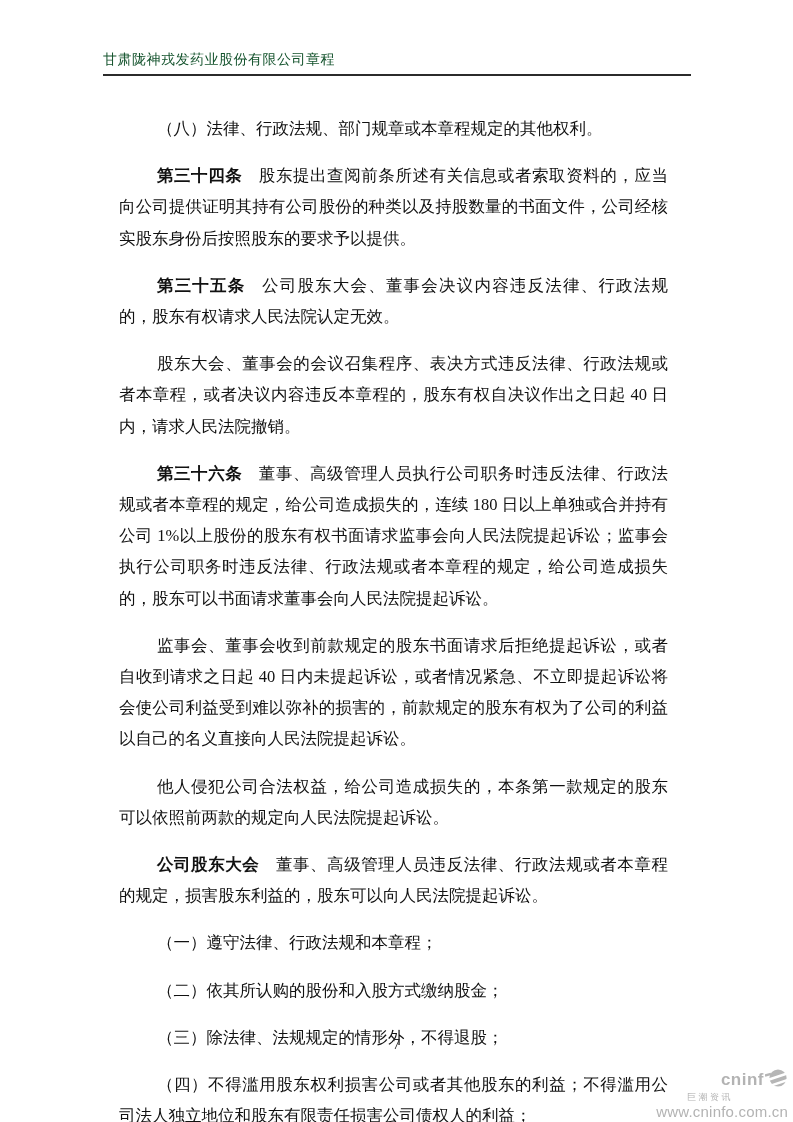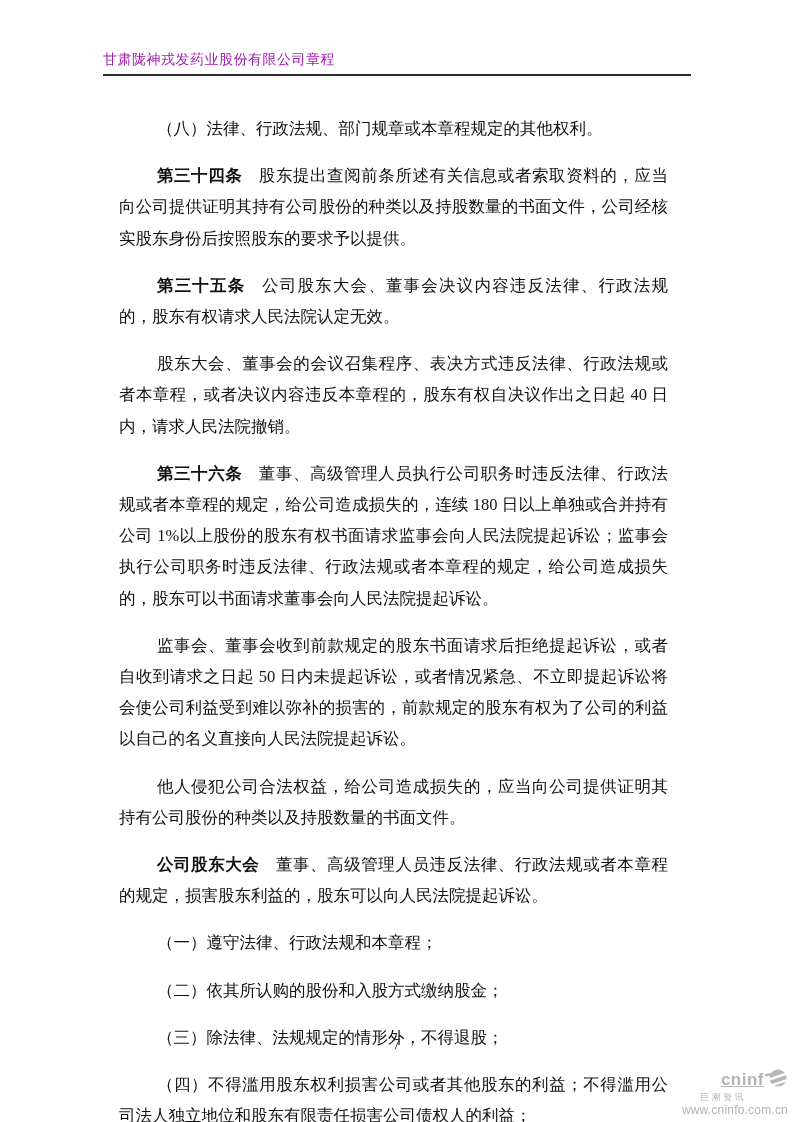--- a/index.html
+++ b/index.html
@@ -14,21 +14,21 @@
   }
   .header{
     position:absolute;
     left:103px;right:102px;top:50px;
     border-bottom:2px solid #2b2b2b;
     padding-bottom:5px;
   }
   .header-title{
     font-size:14px;
     letter-spacing:0.5px;
-    color:#a21caf;
+    color:#14532d;
   }
   .doc-body{
     position:absolute;
     left:103px;top:97px;width:581px;
     font-size:16.5px;
     line-height:31.2px;
     text-align:justify;
   }
   .doc-body p{
     margin:16px;
@@ -57,51 +57,50 @@
     display:flex;
     align-items:center;
     justify-content:flex-end;
     gap:1px;
     padding-right:1px;
   }
   .logo-brand{
     font-weight:bold;
     font-size:17px;
     letter-spacing:0.5px;
-    text-decoration:underline;
   }
   .logo-caption{
     font-size:9px;
     letter-spacing:2.5px;
     margin:2px 26px 2px 0;
     text-align:center;
   }
   .logo-url{
-    font-size:12px;
+    font-size:15px;
     letter-spacing:0.2px;
     margin-right:2px;
   }
 </style>
 </head>
 <body>
 
 <div class="page">
 
   <div class="header">
     <span class="header-title">甘肃陇神戎发药业股份有限公司章程</span>
   </div>
 
   <div class="doc-body">
       <p>（八）法律、行政法规、部门规章或本章程规定的其他权利。</p>
       <p><b>第三十四条</b>股东提出查阅前条所述有关信息或者索取资料的，应当向公司提供证明其持有公司股份的种类以及持股数量的书面文件，公司经核实股东身份后按照股东的要求予以提供。</p>
       <p><b>第三十五条</b>公司股东大会、董事会决议内容违反法律、行政法规的，股东有权请求人民法院认定无效。</p>
       <p>股东大会、董事会的会议召集程序、表决方式违反法律、行政法规或者本章程，或者决议内容违反本章程的，股东有权自决议作出之日起 40 日内，请求人民法院撤销。</p>
       <p><b>第三十六条</b>董事、高级管理人员执行公司职务时违反法律、行政法规或者本章程的规定，给公司造成损失的，连续 180 日以上单独或合并持有公司 1%以上股份的股东有权书面请求监事会向人民法院提起诉讼；监事会执行公司职务时违反法律、行政法规或者本章程的规定，给公司造成损失的，股东可以书面请求董事会向人民法院提起诉讼。</p>
-      <p>监事会、董事会收到前款规定的股东书面请求后拒绝提起诉讼，或者自收到请求之日起 50 日内未提起诉讼，或者情况紧急、不立即提起诉讼将会使公司利益受到难以弥补的损害的，前款规定的股东有权为了公司的利益以自己的名义直接向人民法院提起诉讼。</p>
-      <p>他人侵犯公司合法权益，给公司造成损失的，应当向公司提供证明其持有公司股份的种类以及持股数量的书面文件。</p>
+      <p>监事会、董事会收到前款规定的股东书面请求后拒绝提起诉讼，或者自收到请求之日起 40 日内未提起诉讼，或者情况紧急、不立即提起诉讼将会使公司利益受到难以弥补的损害的，前款规定的股东有权为了公司的利益以自己的名义直接向人民法院提起诉讼。</p>
+      <p>他人侵犯公司合法权益，给公司造成损失的，本条第一款规定的股东可以依照前两款的规定向人民法院提起诉讼。</p>
       <p><b>公司股东大会</b>董事、高级管理人员违反法律、行政法规或者本章程的规定，损害股东利益的，股东可以向人民法院提起诉讼。</p>
       <p>（一）遵守法律、行政法规和本章程；</p>
       <p>（二）依其所认购的股份和入股方式缴纳股金；</p>
       <p>（三）除法律、法规规定的情形外，不得退股；</p>
       <p>（四）不得滥用股东权利损害公司或者其他股东的利益；不得滥用公司法人独立地位和股东有限责任损害公司债权人的利益；</p>
     </div>
 
   <div class="page-number">7</div>
 
   <div class="logo">

